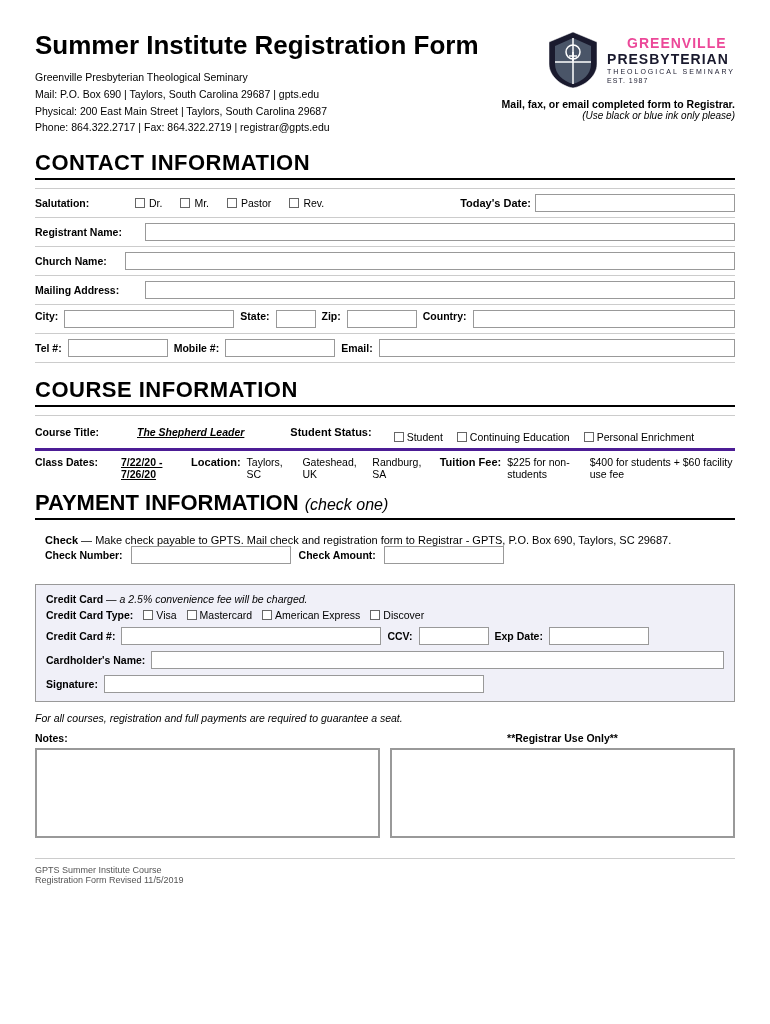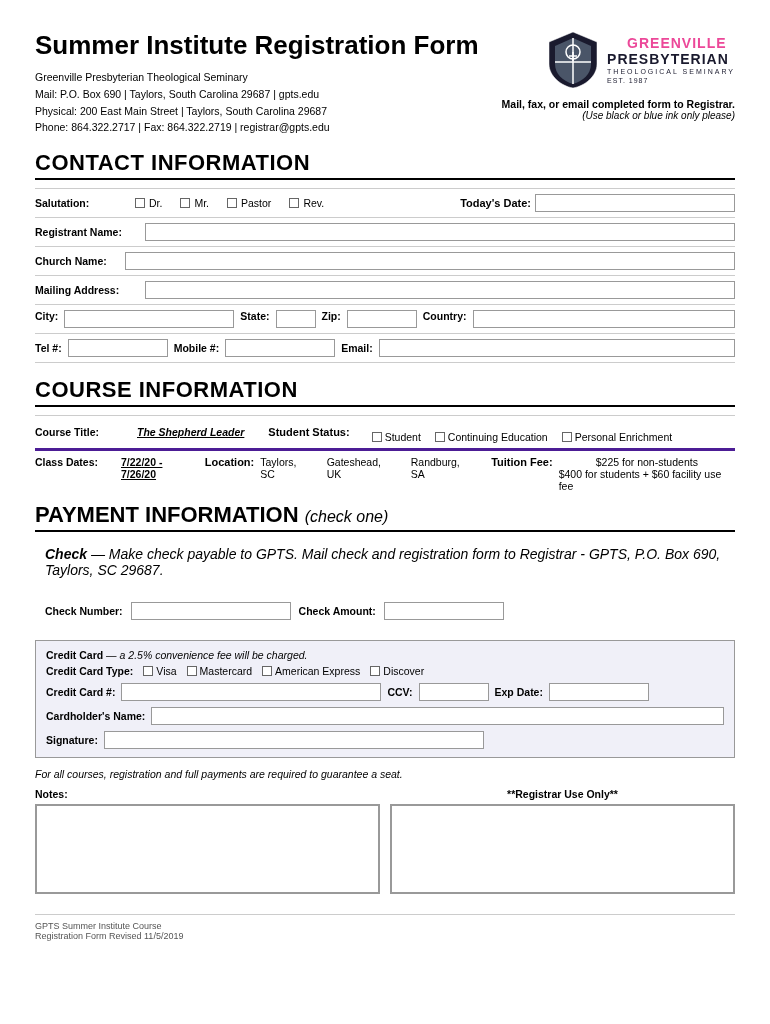--- a/index.html
+++ b/index.html
@@ -183,21 +183,21 @@
       margin-bottom: 5px;
       gap: 22px;
     }
     .course-row .form-label { min-width: 80px; }
     .course-title-val {
       font-style: italic;
       text-decoration: underline;
       font-weight: bold;
       font-size: 10.5px;
     }
-    .student-status-label { font-weight: bold; margin-left: 2px; white-space: nowrap; }
+    .student-status-label { font-weight: bold; margin-left: 24px; white-space: nowrap; }
     .status-options {
       display: flex;
       gap: 14px;
       font-size: 10.5px;
       align-items: center;
       margin-top: 10px;
     }
     .status-option { display: flex; align-items: center; gap: 3px; }
 
     .class-dates-row {
@@ -206,44 +206,43 @@
       border-top: 3px solid #4c1d95;
       padding-top: 5px;
       margin-bottom: 5px;
       gap: 6px;
     }
     .class-dates-row .form-label { min-width: 80px; }
     .dates-val { font-weight: bold; font-size: 10.5px; text-decoration: underline; }
     .location-label { font-weight: bold; white-space: nowrap; }
     .location-vals { display: flex; gap: 14px; font-size: 10.5px; }
     .tuition-label { font-weight: bold; margin-left: 10px; white-space: nowrap; }
-    .tuition-vals { font-size: 10.5px; display: flex; flex-direction: column; align-items: center; }
+    .tuition-vals { font-size: 10.5px; display: flex; flex-direction: row; }
 
     
     .payment-section { margin-top: 10px; }
     .payment-title {
       font-size: 22px;
       font-weight: bold;
       border-bottom: 2px solid #000;
       padding-bottom: 2px;
       margin-bottom: 8px;
     }
     .payment-title .check-one {
       font-size: 16px;
       font-style: italic;
       font-weight: normal;
     }
     .check-section {
       padding: 6px 10px;
       margin-bottom: 8px;
     }
     .check-line {
-      font-size: 14px;
-      margin-bottom: 24px;
-      font-style: italic;
+      font-size: 11px;
+      margin-bottom: 0;
     }
     .check-line strong { font-weight: bold; }
     .check-row {
       display: flex;
       align-items: center;
       gap: 8px;
       margin-bottom: 6px;
     }
     .credit-card-section {
       border: 1px solid #999;

